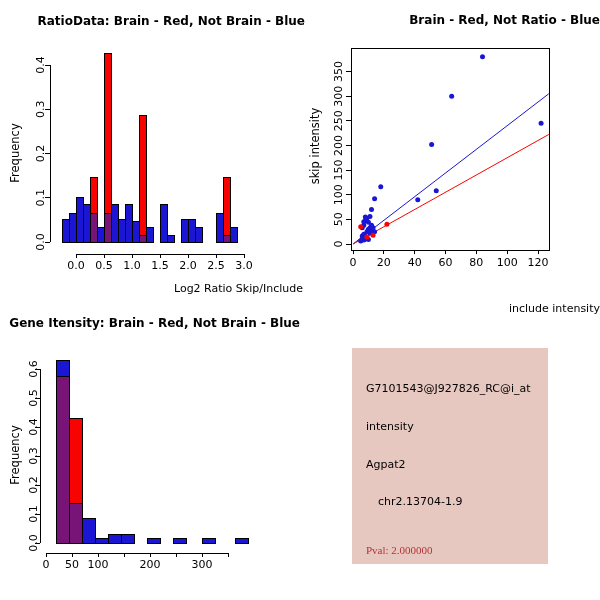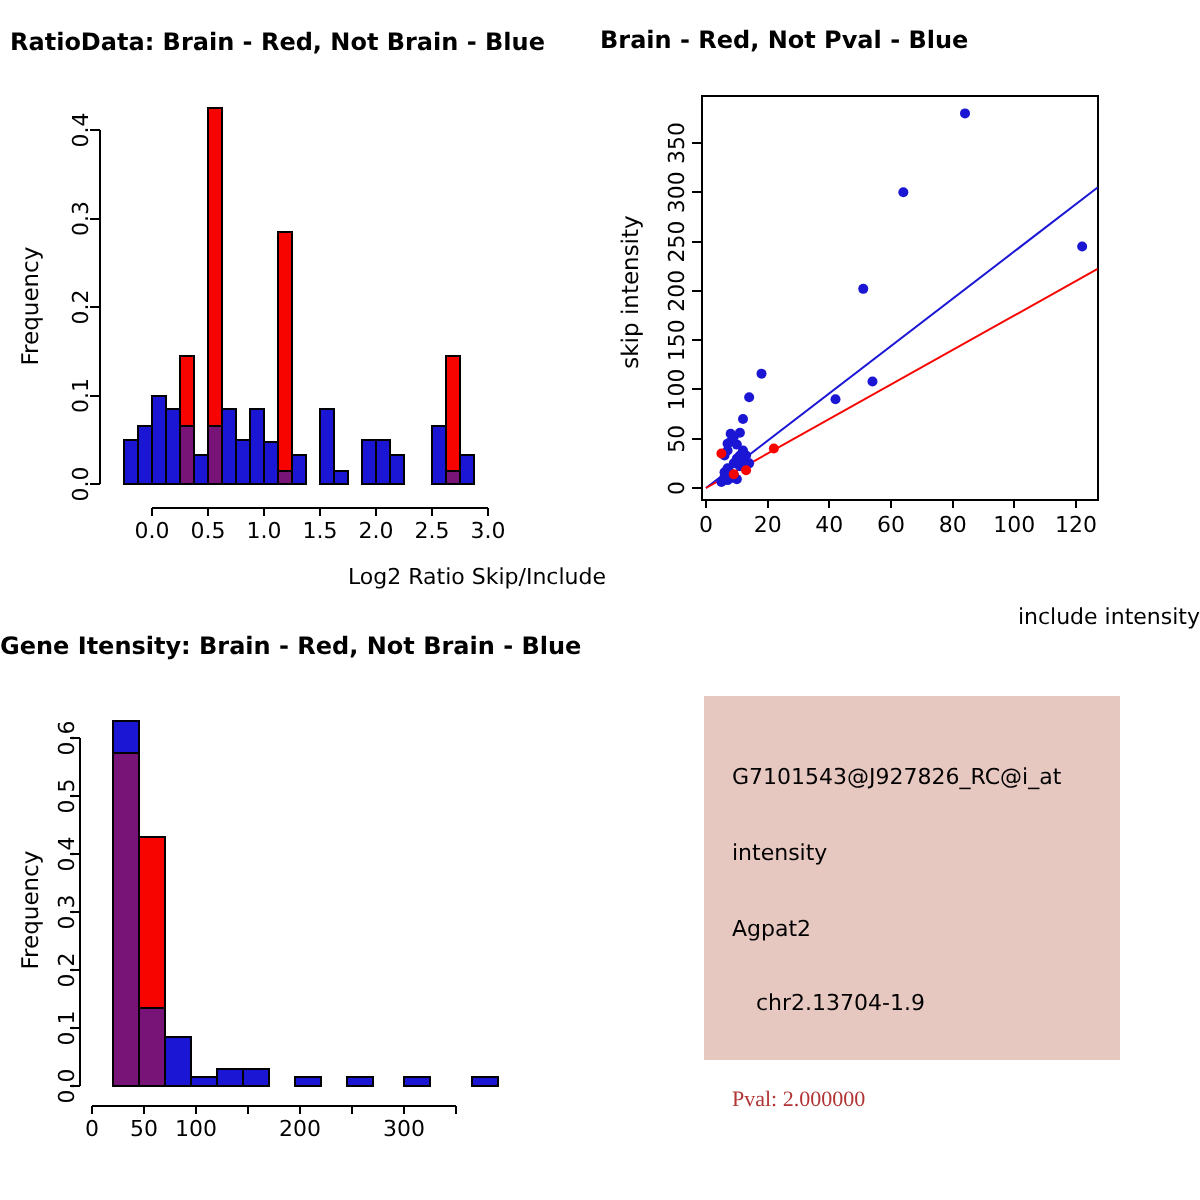--- a/index.html
+++ b/index.html
@@ -1,23 +1,23 @@
 <!DOCTYPE html>
 <html><head>
 <meta charset="utf-8">
 <style>
   html,body{margin:0;padding:0;background:#fff;}
   .canvas{position:relative;width:600px;height:600px;background:#ffffff;
           font-family:"DejaVu Sans","Liberation Sans",sans-serif;overflow:hidden;}
-  .chart-title{position:absolute;font-weight:bold;font-size:12px;color:#000;text-align:left;white-space:nowrap;}
+  .chart-title{position:absolute;font-weight:bold;font-size:12px;color:#000;text-align:right;white-space:nowrap;}
   .axis-label{position:absolute;font-size:11px;color:#000;text-align:right;white-space:nowrap;}
   .ylabel{position:absolute;width:160px;font-size:11.5px;color:#000;text-align:center;
           transform:rotate(-90deg);transform-origin:center;white-space:nowrap;}
   #plot-svg{position:absolute;left:0;top:0;}
-  .info-panel{position:absolute;left:352px;top:348px;width:196px;height:182px;padding-left:12px;}
+  .info-panel{position:absolute;left:352px;top:348px;width:196px;height:216px;}
   .info-line{position:absolute;left:14px;font-size:11px;white-space:nowrap;}
 </style>
 </head>
 <body>
 
 <div class="canvas">
 
   <svg id="plot-svg" width="600" height="600">
       <line x1="50" y1="242" x2="50" y2="65" stroke="#000" stroke-width="1" shape-rendering="crispEdges"></line>
       <line x1="45" y1="242" x2="50" y2="242" stroke="#000" shape-rendering="crispEdges"></line>
@@ -187,21 +187,21 @@
       <rect x="56.4" y="376.25" width="13" height="166.75" fill="#f80400" stroke="#000" stroke-width="1" shape-rendering="crispEdges"></rect>
       <rect x="69.4" y="418.3" width="13" height="124.69999999999999" fill="#f80400" stroke="#000" stroke-width="1" shape-rendering="crispEdges"></rect>
       <rect x="56.4" y="376.25" width="13" height="166.75" fill="#781478" stroke="#000" stroke-width="1" shape-rendering="crispEdges"></rect>
       <rect x="69.4" y="503.85" width="13" height="39.14999999999998" fill="#781478" stroke="#000" stroke-width="1" shape-rendering="crispEdges"></rect>
     </svg>
 
   <div class="chart-title" style="left:5px;top:14px;width:300px;">RatioData: Brain - Red, Not Brain - Blue</div>
   <div class="ylabel" style="left:-65px;top:146px;">Frequency</div>
   <div class="axis-label" style="left:3px;top:282px;width:300px;">Log2 Ratio Skip/Include</div>
 
-  <div class="chart-title" style="left:300px;top:13px;width:300px;">Brain - Red, Not Pval - Blue</div>
+  <div class="chart-title" style="left:300px;top:13px;width:300px;">Brain - Red, Not Ratio - Blue</div>
   <div class="ylabel" style="left:235px;top:139px;">skip intensity</div>
   <div class="axis-label" style="left:300px;top:286px;width:300px;margin-top:16px;">include intensity</div>
 
   <div class="chart-title" style="left:0px;top:316px;width:300px;">Gene Itensity: Brain - Red, Not Brain - Blue</div>
   <div class="ylabel" style="left:-65px;top:448px;">Frequency</div>
   <div class="axis-label" style="left:12px;top:582px;width:300px;margin-top:20px;">Intensity</div>
 
   <div class="info-panel" id="info-panel" style="background: rgb(231, 200, 192);">
     <div class="info-line" style="top: 34px; color: rgb(0, 0, 0);">G7101543@J927826_RC@i_at</div>
     <div class="info-line" style="top: 72px; color: rgb(0, 0, 0);">intensity</div>

